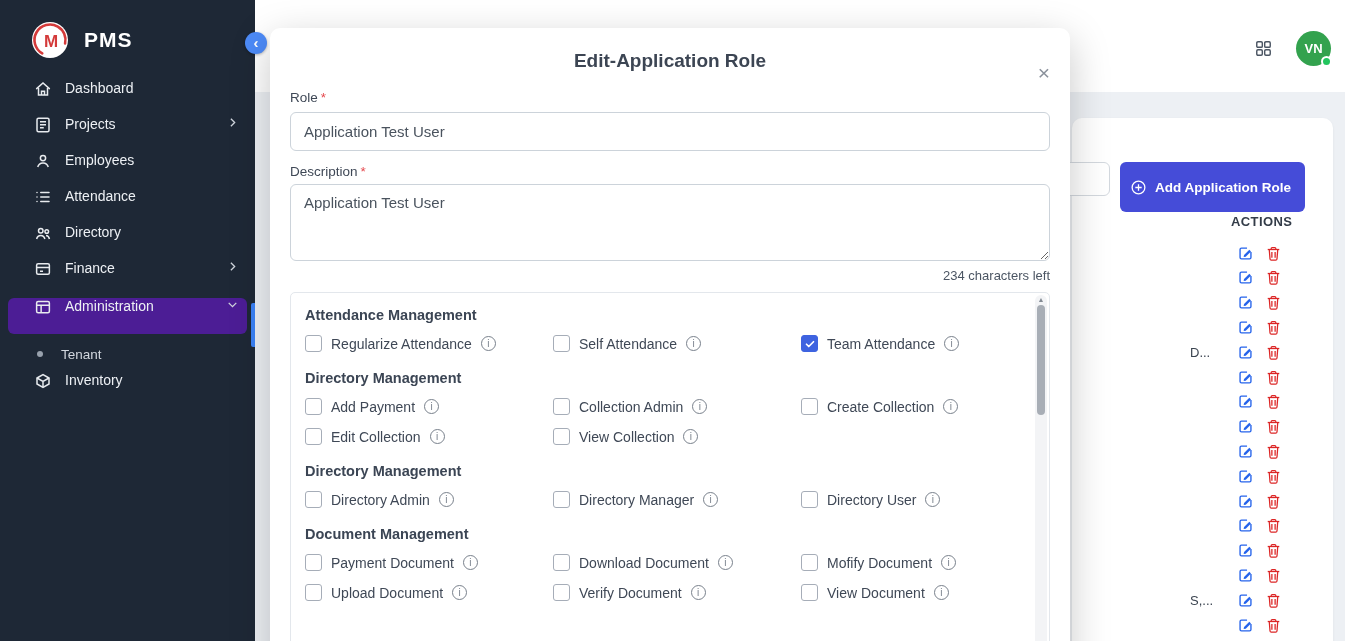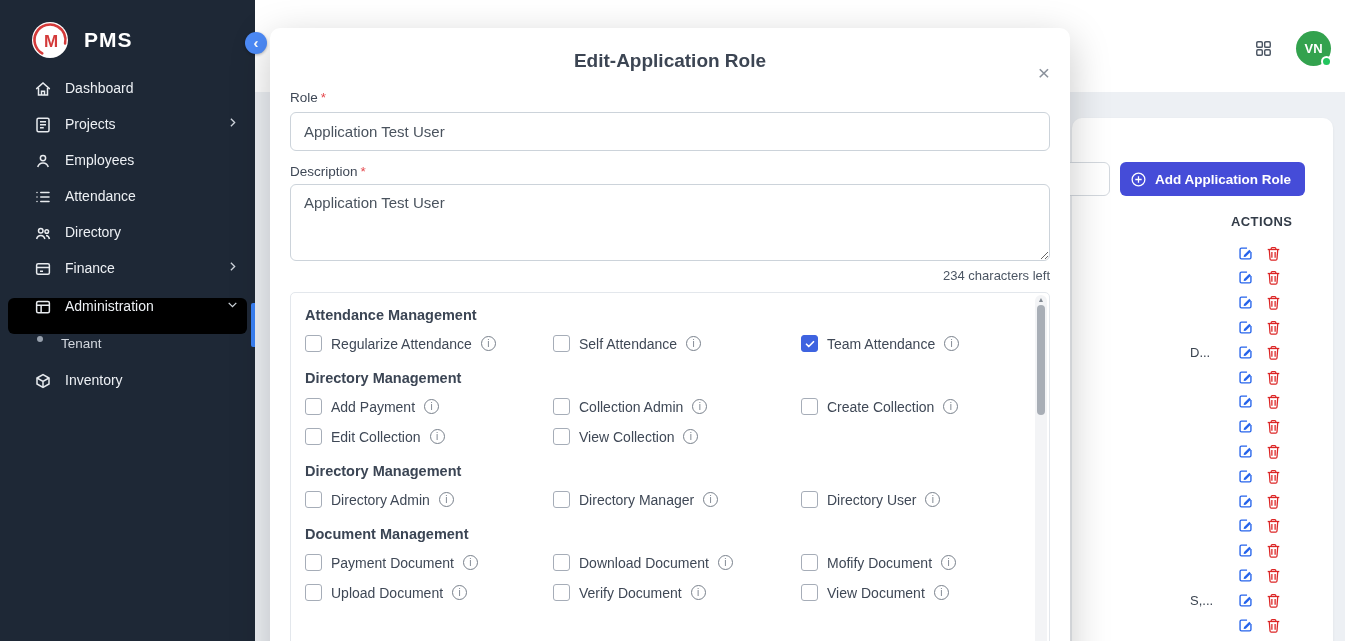--- a/index.html
+++ b/index.html
@@ -11,23 +11,23 @@
   .logo-row { display: flex; align-items: center; gap: 14px; padding: 20px 0 0 30px; }
   .logo-mark svg { display: block; }
   .logo-text { color: #fff; font-size: 21px; font-weight: bold; letter-spacing: 1px; }
   .side-items { margin-top: 20px; }
   .side-item { display: flex; align-items: flex-start; gap: 13px; height: 36px; padding-left: 34px;
                color: #edf0f4; font-size: 14px; cursor: pointer; }
   .side-icon { width: 18px; height: 18px; color: #e8ebef; flex: 0 0 auto; }
   .side-icon svg { width: 18px; height: 18px; display: block; }
   .chev { margin-left: auto; margin-right: 16px; width: 13px; height: 13px; color: #cfd5dc; }
   .chev svg { width: 13px; height: 13px; display: block; }
-  .side-item.active { background: #000000; border-radius: 6px; margin: 2px 8px; padding-left: 26px; }
+  .side-item.active { background: #4c1d95; border-radius: 6px; margin: 2px 8px; padding-left: 26px; }
   .side-item.active .chev { margin-right: 8px; }
-  .side-sub { display: flex; height: 36px; padding-left: 37px;
+  .side-sub { display: flex; align-items: center; height: 36px; padding-left: 37px;
               color: #d2d7de; font-size: 13.5px; cursor: pointer; }
   .sub-dot { width: 6px; height: 6px; border-radius: 50%; background: #98a1ad; margin-right: 18px; flex: 0 0 auto; }
   .side-sub.active .sub-dot { width: 9px; height: 9px; background: #3b82f6; margin-right: 15px; }
   .active-bar { position: absolute; right: 0; top: 303px; width: 4px; height: 44px; background: #3b82f6; border-radius: 2px 0 0 2px; }
 
   .collapse-btn { position: absolute; left: 245px; top: 32px; width: 22px; height: 22px; border-radius: 50%;
                   background: #4d8bf8; color: #fff; display: flex; align-items: center; justify-content: center;
                   z-index: 20; box-shadow: 0 1px 3px rgba(0,0,0,.3); cursor: pointer; }
   .collapse-btn::before { content: "‹"; font-size: 15px; font-weight: bold; line-height: 1; margin-top: -2px; }
 
@@ -40,21 +40,21 @@
             display: flex; align-items: center; justify-content: center; cursor: pointer; }
   .online-dot { position: absolute; right: -1px; bottom: -1px; width: 11px; height: 11px; border-radius: 50%;
                 background: #22c55e; border: 2px solid #fff; }
 
   
   .card { position: absolute; left: 1072px; top: 118px; width: 261px; height: 545px; background: #fff;
           border-radius: 10px; z-index: 2; box-shadow: 0 1px 3px rgba(16,24,40,.06); }
   .search-input { position: absolute; left: 1005px; top: 162px; width: 105px; height: 34px;
                   border: 1px solid #d3d8de; border-radius: 6px; background: #fff; z-index: 3;
                   padding: 0 10px; font-size: 13px; font-family: inherit; color: #4a535e; }
-  .add-btn { position: absolute; left: 1120px; top: 162px; height: 34px; padding: 0 14px 0 10px;
+  .add-btn { position: absolute; left: 1120px; top: 162px; height: 50px; padding: 0 14px 0 10px;
              display: flex; align-items: center; gap: 8px; background: #454cd8; color: #fff;
              border: none; border-radius: 6px; font-size: 13.5px; font-weight: bold; z-index: 3;
              cursor: pointer; font-family: inherit; }
   .add-btn .plus svg { width: 17px; height: 17px; display: block; }
   .actions-head { position: absolute; left: 1231px; top: 214px; font-size: 13px; font-weight: bold;
                   color: #333c48; letter-spacing: .4px; z-index: 3; }
   .t-row { position: absolute; left: 1190px; width: 130px; height: 20px; display: flex; align-items: center; z-index: 3; }
   .t-frag { width: 40px; font-size: 13px; color: #3b4450; white-space: nowrap; }
   .t-edit, .t-del { width: 17px; height: 17px; cursor: pointer; }
   .t-edit { margin-left: 7px; }

